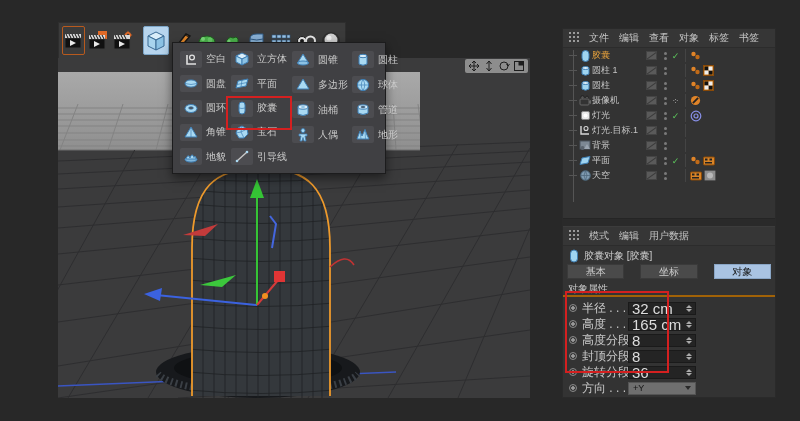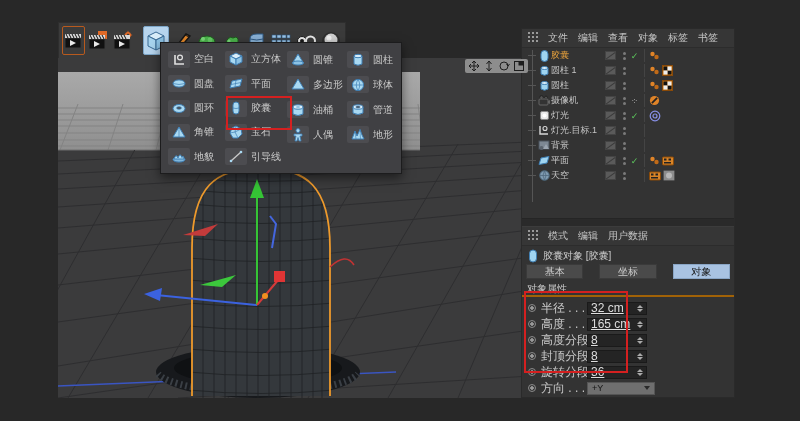--- a/index.html
+++ b/index.html
@@ -15,34 +15,34 @@
   .tbtn.active-blue{background:#b7d5ee;border:1px solid #7da6c8;}
   .tb-gap{width:5px;}
 
   
   #viewport{position:absolute;left:58px;top:58px;width:472px;height:340px;background:#3b3b3c;overflow:hidden;}
   #vp-controls{position:absolute;right:2px;top:1px;display:flex;gap:3px;background:#8d8d8d;
                border-radius:2px;padding:1px 3px;align-items:center;z-index:5;}
   #vp-controls svg{display:block;}
 
   
-  #prim-menu{position:absolute;left:160px;top:42px;width:242px;height:132px;background:#404043;
+  #prim-menu{position:absolute;left:172px;top:42px;width:214px;height:132px;background:#404043;
              border:1px solid #1c1c1d;box-shadow:0 4px 10px rgba(0,0,0,.5);display:flex;
              padding:4px 2px;z-index:20;}
   .pm-col{width:60px;display:flex;flex-direction:column;}
   .pm-item{height:25px;display:flex;align-items:center;gap:4px;padding-left:5px;}
   .pm-tile{width:22px;height:17px;background:#4c4c50;border-radius:2px;display:flex;
            align-items:center;justify-content:center;flex:0 0 auto;}
   .pm-label{font-size:10px;color:#c9c9c9;white-space:nowrap;}
 
   
   .red-box{position:absolute;border:2px solid #d42020;z-index:40;}
 
   
-  #right-panel{position:absolute;left:521px;top:28px;width:214px;height:370px;background:#333333;
+  #right-panel{position:absolute;left:562px;top:28px;width:214px;height:370px;background:#333333;
                border:1px solid #2a2a2a;font-size:9px;color:#c4c4c4;}
   .pmenu{display:flex;align-items:center;gap:10px;height:19px;padding:0 6px;font-size:10px;color:#c4c4c4;
          border-bottom:1px solid #2c2c2c;background:#363636;}
   .pmenu .mitem{cursor:default;}
   .grid-icon{display:inline-block;}
 
   
   #om-body{position:relative;height:170px;overflow:hidden;}
   #om-tree-line{position:absolute;left:10px;top:2px;height:152px;border-left:1px solid #555;}
   .omrow{display:flex;align-items:center;height:15px;padding-left:6px;position:relative;}
@@ -64,22 +64,22 @@
   .am-tab{width:65px;height:15px;background:#4a4a4a;border:1px solid #3a3a3a;color:#cccccc;
           font-size:10px;display:flex;align-items:center;justify-content:center;}
   .am-tab.active{background:#a9c3e2;color:#151515;border-color:#8aa6c6;}
   #am-section{height:15px;display:flex;align-items:center;padding:0 5px;font-size:10px;color:#c8c8c8;
               border-bottom:2px solid #a16207;margin-top:2px;}
   #am-rows{padding:3px 0 0 0;}
   .arow{display:flex;align-items:center;height:16px;padding-left:6px;}
   .key-circle{width:8px;height:8px;border:1px solid #8a8a8a;border-radius:50%;flex:0 0 auto;
               background:radial-gradient(circle at 50% 50%, #9a9a9a 0 1.5px, transparent 2px);}
   .arow-label{width:46px;margin-left:5px;font-size:12px;color:#c8c8c8;white-space:nowrap;}
-  .val-box{width:60px;height:13px;background:#242424;border:1px solid #1a1a1a;display:flex;
-           align-items:center;padding:0 3px;color:#dddddd;font-size:12px;position:relative;text-decoration:underline;}
+  .val-box{width:68px;height:13px;background:#242424;border:1px solid #1a1a1a;display:flex;
+           align-items:center;padding:0 3px;color:#dddddd;font-size:15px;position:relative;}
   .stepper{margin-left:auto;display:flex;flex-direction:column;gap:1px;}
   .stepper .up{width:0;height:0;border-left:3px solid transparent;border-right:3px solid transparent;border-bottom:3px solid #aaaaaa;}
   .stepper .down{width:0;height:0;border-left:3px solid transparent;border-right:3px solid transparent;border-top:3px solid #aaaaaa;}
   .dd-box{width:68px;height:13px;background:#6f6f6f;border:1px solid #555;display:flex;align-items:center;
           padding:0 4px;color:#161616;font-size:9px;}
   .dd-arrow{margin-left:auto;width:0;height:0;border-left:3.5px solid transparent;border-right:3.5px solid transparent;border-top:4px solid #2a2a2a;}
 
   .tag{display:block;}
 </style>
 </head>

